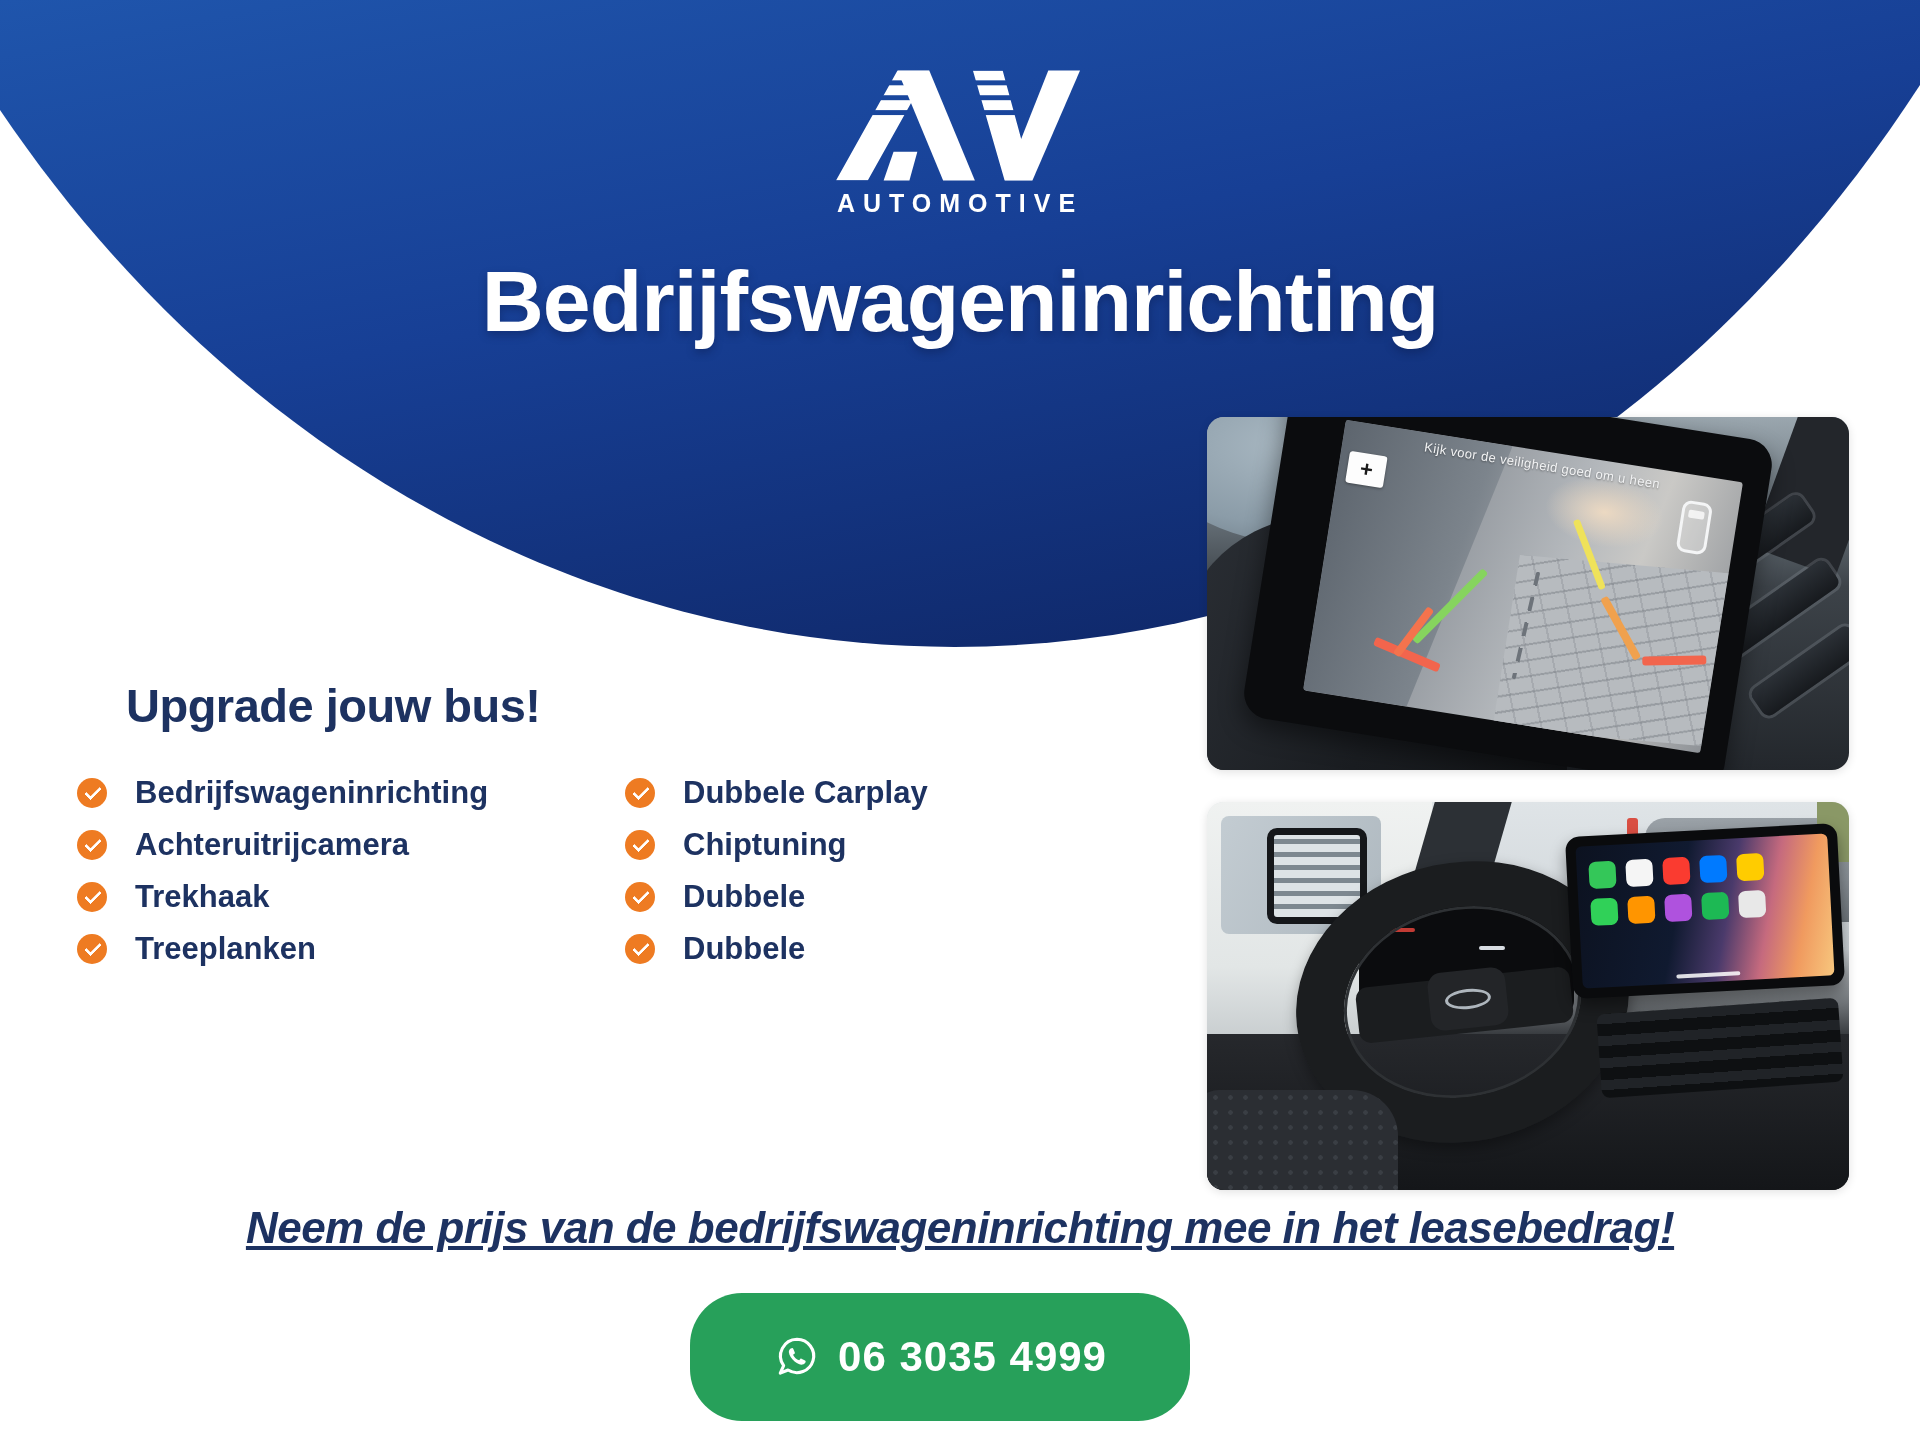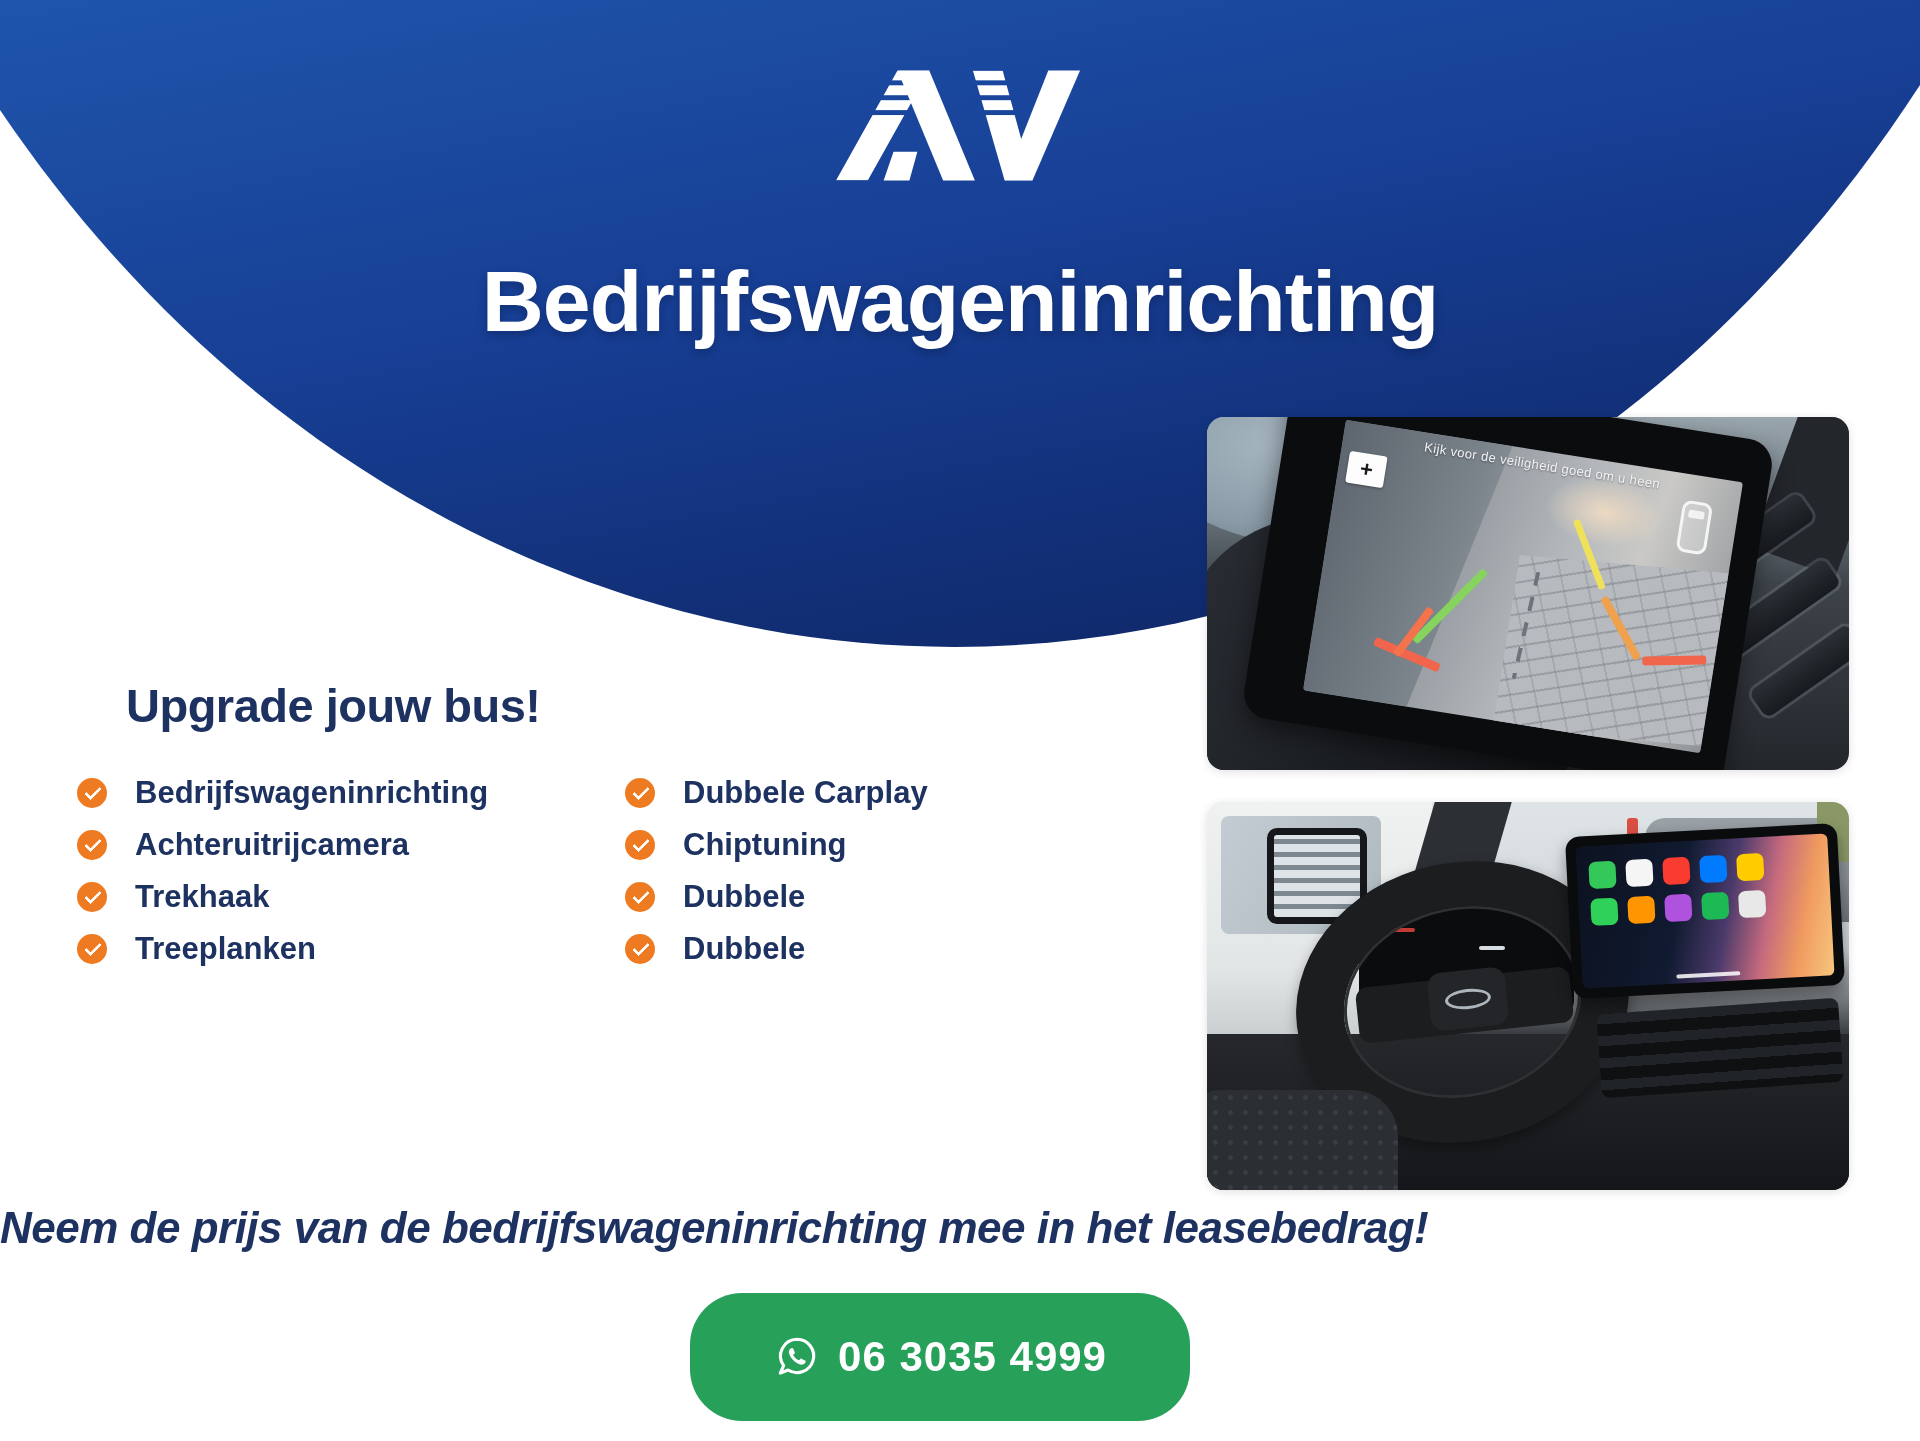--- a/index.html
+++ b/index.html
@@ -120,22 +120,22 @@
     background:linear-gradient(103deg,#0c1220 0%, #101a30 40%, #4a3a6b 58%, #c56a7e 73%, #f09a5f 86%, #f7c77e 100%); }
   .p2-apps{ position:absolute; left:12px; top:16px; width:190px; display:flex; flex-wrap:wrap; gap:10px; }
   .p2-apps i{ display:block; width:27px; height:27px; border-radius:7px; }
   .p2-homebar{ position:absolute; left:50%; bottom:5px; width:64px; height:4px; margin-left:-32px;
     background:rgba(255,255,255,.85); border-radius:2px; }
   .p2-vents{ position:absolute; left:392px; top:204px; width:242px; height:84px; border-radius:8px;
     transform:rotate(-4deg);
     background:repeating-linear-gradient(180deg,#202327 0 10px, #0e1012 10px 22px); }
 
   
-  .lease-cta{ position:absolute; left:0; top:1203px; width:100%; 
-    color:#1d3261; font-size:44px; font-weight:700; font-style:italic; letter-spacing:-.5px; }
+  .lease-cta{ position:absolute; left:0; top:1203px; width:100%; text-align:center;
+    color:#1d3261; font-size:44px; font-weight:700; font-style:italic; letter-spacing:-.5px;text-decoration:underline; }
   .phone-btn{ position:absolute; left:690px; top:1293px; width:500px; height:128px; border:none;
     border-radius:52px; background:#27a05a; display:flex; align-items:center; justify-content:center;
     gap:17px; cursor:pointer; }
   .phone-btn .num{ color:#fff; font-size:42px; font-weight:700; letter-spacing:1px; }
 </style>
 </head>
 <body>
 
 <div class="stage">
 
@@ -163,20 +163,21 @@
           <rect x="0" y="4" width="250" height="10"></rect>
           <rect x="0" y="19" width="250" height="10"></rect>
           <rect x="0" y="34" width="250" height="10"></rect>
           <rect x="0" y="49" width="250" height="66"></rect>
         </g>
         <polygon points="62,4 94,4 140,115 108,115"></polygon>
         <polygon points="58,86 82,86 74,115 48,115"></polygon>
         <polygon points="214,4 246,4 198,115 170,115"></polygon>
       </g>
     </svg>
+    <div class="wordmark">AUTOMOTIVE</div>
   </div>
 
   <h1 class="page-title">Bedrijfswageninrichting</h1>
 
   <h2 class="upgrade-heading">Upgrade jouw bus!</h2>
 
   <ul class="checklist col-left">
     <li>
       <span class="check"></span>
       <span class="label">Bedrijfswageninrichting</span>

